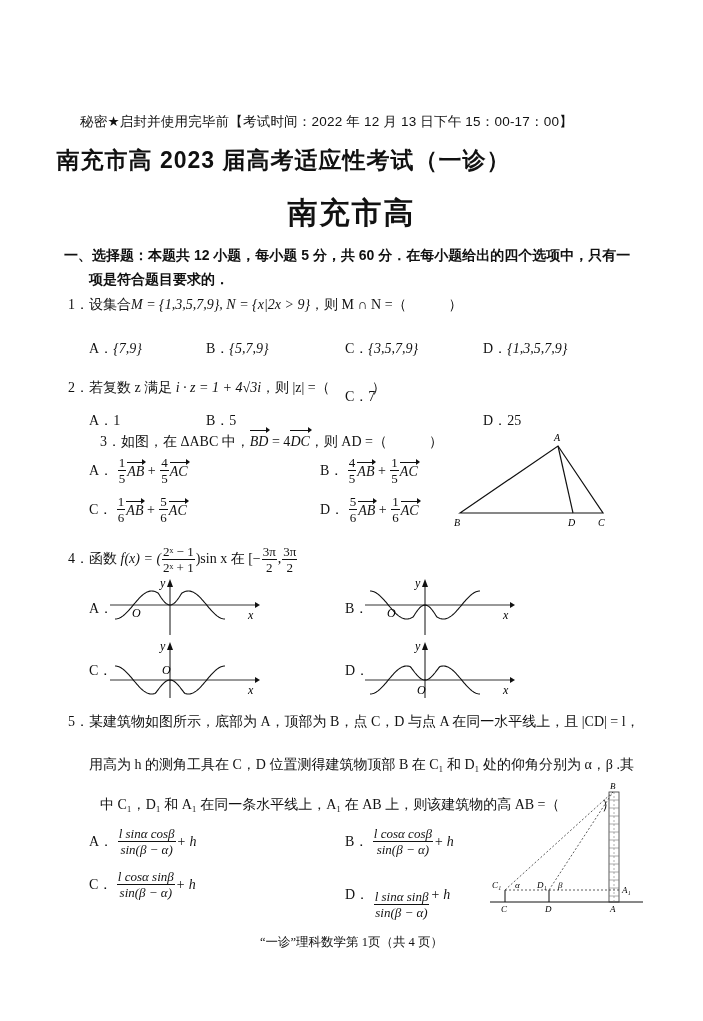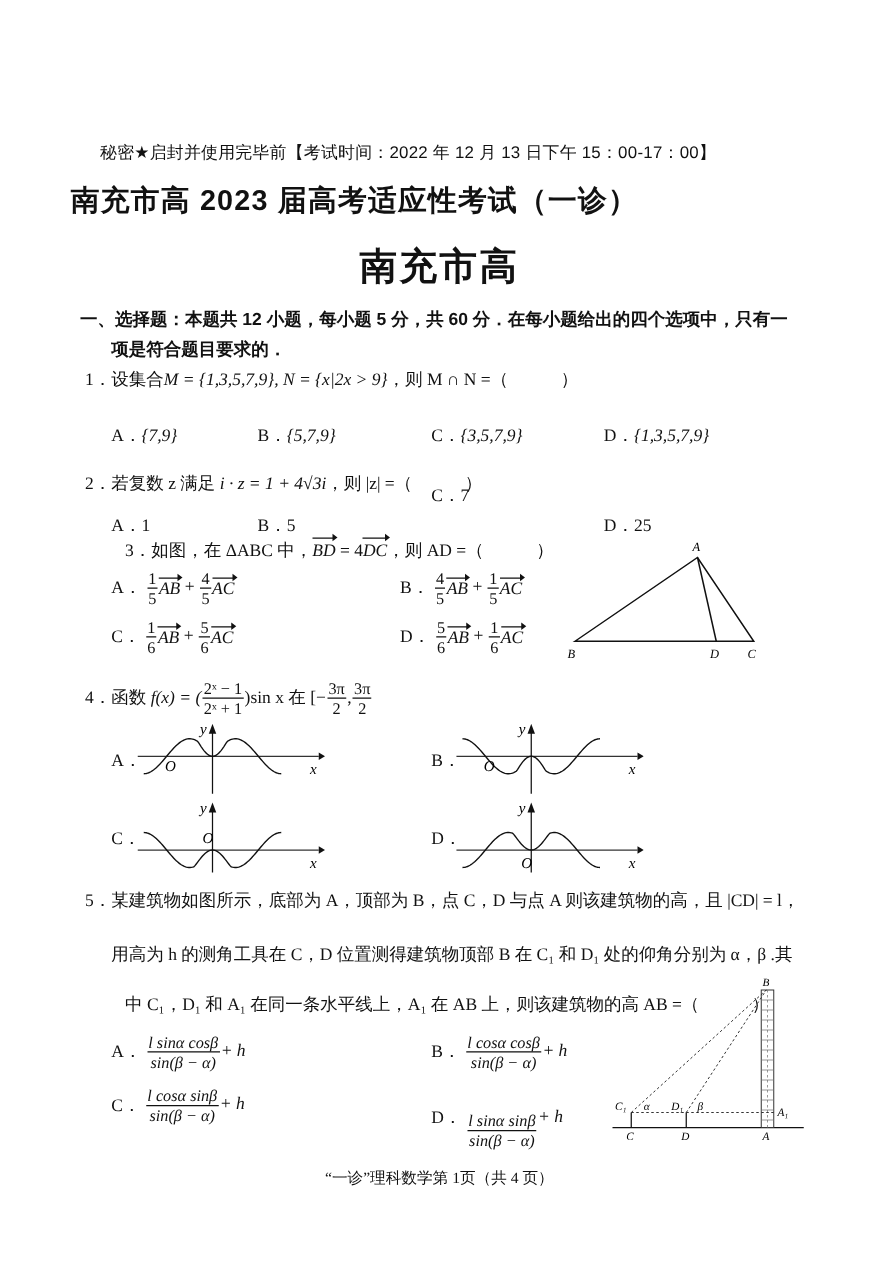--- a/index.html
+++ b/index.html
@@ -124,21 +124,21 @@
     <polygon points="145,39 150,42 145,45" fill="#111"></polygon>
     <line x1="60" y1="8" x2="60" y2="60" stroke="#111" stroke-width="1"></line>
     <polygon points="57,12 60,4 63,12" fill="#111"></polygon>
     <text x="138" y="56" font-size="12" font-style="italic">x</text>
     <text x="50" y="12" font-size="12" font-style="italic">y</text>
     <path d="M5,56.00 L6,55.95 L7,55.79 L8,55.54 L9,55.19 L10,54.73 L11,54.19 L12,53.56 L13,52.84 L14,52.04 L15,51.17 L16,50.23 L17,49.23 L18,48.18 L19,47.08 L20,45.94 L21,44.78 L22,43.60 L23,42.40 L24,41.20 L25,40.01 L26,38.83 L27,37.67 L28,36.55 L29,35.47 L30,34.43 L31,33.45 L32,32.53 L33,31.69 L34,30.91 L35,30.22 L36,29.62 L37,29.10 L38,28.69 L39,28.36 L40,28.14 L41,28.02 L42,28.01 L43,28.09 L44,28.28 L45,28.57 L46,29.48 L47,30.80 L48,32.14 L49,33.46 L50,34.75 L51,35.98 L52,37.14 L53,38.21 L54,39.17 L55,40.01 L56,40.71 L57,41.27 L58,41.67 L59,41.92 L60,42.00 L61,41.92 L62,41.67 L63,41.27 L64,40.71 L65,40.01 L66,39.17 L67,38.21 L68,37.14 L69,35.98 L70,34.75 L71,33.46 L72,32.14 L73,30.80 L74,29.48 L75,28.57 L76,28.28 L77,28.09 L78,28.01 L79,28.02 L80,28.14 L81,28.36 L82,28.69 L83,29.10 L84,29.62 L85,30.22 L86,30.91 L87,31.69 L88,32.53 L89,33.45 L90,34.43 L91,35.47 L92,36.55 L93,37.67 L94,38.83 L95,40.01 L96,41.20 L97,42.40 L98,43.60 L99,44.78 L100,45.94 L101,47.08 L102,48.18 L103,49.23 L104,50.23 L105,51.17 L106,52.04 L107,52.84 L108,53.56 L109,54.19 L110,54.73 L111,55.19 L112,55.54 L113,55.79 L114,55.95 L115,56.00 " fill="none" stroke="#111" stroke-width="1.1"></path>
     <text x="52" y="56" font-size="12" font-style="italic">O</text>
   </svg>
 
 <div class="abs q" style="left:68px; top:712px;">
-  <span>5．</span><span>某建筑物如图所示，底部为 A，顶部为 B，点 C，D 与点 A 则该建筑物的高，且 |CD| = l，</span>
+  <span>5．</span><span>某建筑物如图所示，底部为 A，顶部为 B，点 C，D 与点 A 在同一水平线上，且 |CD| = l，</span>
 </div>
 <div class="abs q" style="left:89px; top:755px;">用高为 h 的测角工具在 C，D 位置测得建筑物顶部 B 在 C₁ 和 D₁ 处的仰角分别为 α，β .其</div>
 <div class="abs q" style="left:100px; top:795px;">中 C₁，D₁ 和 A₁ 在同一条水平线上，A₁ 在 AB 上，则该建筑物的高 AB =（　　　）</div>
 
 <div class="abs opt" style="left:89px; top:826px;">
   <span style="vertical-align:middle;">A．</span>
   <span class="frac"><span class="num" style="font-style:italic;">l sinα cosβ</span><span style="font-style:italic;">sin(β − α)</span></span><i class="m" style="vertical-align:middle;">+ h</i>
 </div>
 <div class="abs opt" style="left:345px; top:826px;">
   <span style="vertical-align:middle;">B．</span>

